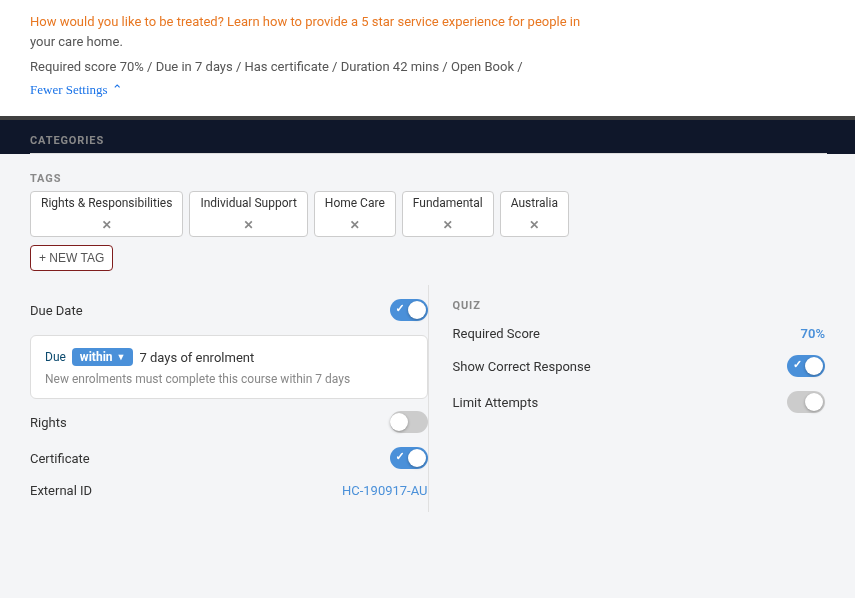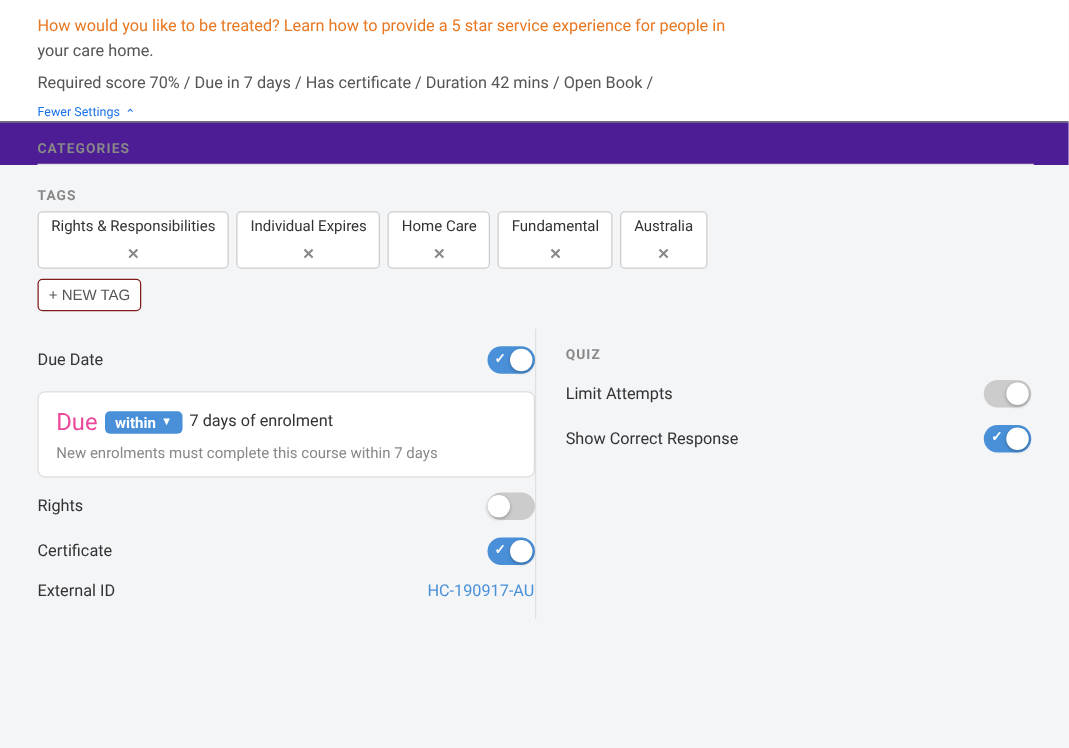--- a/index.html
+++ b/index.html
@@ -9,48 +9,49 @@
       color: #333;
       font-size: 13px;
     }
     .page-container {
       background: #f4f5f7;
       min-height: 598px;
       padding: 0;
     }
     .top-section {
       background: #fff;
-      padding: 12px 30px 0 30px;
-      border-bottom: 1px solid #404040;
+      padding: 12px 30px 18px 30px;
+      border-bottom: 4px solid #404040;
     }
     .info-text {
       color: #e87722;
       font-size: 13px;
       line-height: 1.5;
       margin-bottom: 8px;
     }
     .info-text span.dark {
       color: #555;
     }
     .meta-line {
       color: #555;
       font-size: 13px;
       margin-bottom: 8px;
     }
     .fewer-settings-link {
       color: #1a73e8;
       text-decoration: none;
-      font-size: 10px;
+      font-size: 13px;
       display: inline-flex;
       align-items: center;
       gap: 4px;
       cursor: pointer;
+      font-family: Liberation Serif, serif;
     }
     .section-divider {
-      background: #4c1d95;
+      background: #0f172a;
       padding: 14px 28px 0 30px;
     }
     .section-label {
       font-size: 11px;
       font-weight: 700;
       letter-spacing: 0.08em;
       color: #888;
       text-transform: uppercase;
       margin-bottom: 6px;
     }
@@ -191,22 +192,22 @@
       margin-bottom: 12px;
       font-size: 13px;
     }
     .due-inline {
       display: flex;
       align-items: center;
       gap: 6px;
       margin-bottom: 6px;
     }
     .due-label-text {
-      color: #ec4899;
-      font-size: 19px;
+      color: #0c4a6e;
+      font-size: 12px;
     }
     .within-badge {
       background: #4a90d9;
       color: #fff;
       border-radius: 4px;
       padding: 2px 8px;
       font-size: 12px;
       display: inline-flex;
       align-items: center;
       gap: 4px;
@@ -273,21 +274,21 @@
   </div>
 
   <div class="tags-section">
     <div class="section-label">TAGS</div>
     <div class="tags-row">
       <div class="tag-chip">
         <span>Rights &amp; Responsibilities</span>
         <span class="tag-remove">✕</span>
       </div>
       <div class="tag-chip">
-        <span>Individual Expires</span>
+        <span>Individual Support</span>
         <span class="tag-remove">✕</span>
       </div>
       <div class="tag-chip">
         <span>Home Care</span>
         <span class="tag-remove">✕</span>
       </div>
       <div class="tag-chip">
         <span>Fundamental</span>
         <span class="tag-remove">✕</span>
       </div>
@@ -343,32 +344,36 @@
 
       <div class="setting-row">
         <span class="setting-label">External ID</span>
         <span class="external-id-value">HC-190917-AU</span>
       </div>
     </div>
 
     <div class="grid-right">
       <div class="grid-section-label">QUIZ</div>
 
+      <div class="setting-row">
+        <span class="setting-label">Required Score</span>
+        <span class="required-score-value">70%</span>
+      </div>
+
+      <div class="setting-row">
+        <span class="setting-label">Show Correct Response</span>
+        <div class="toggle on">
+          <div class="knob"></div>
+        </div>
+      </div>
 
       <div class="setting-row">
         <span class="setting-label">Limit Attempts</span>
         <div class="toggle off-x">
           <div class="knob" style="right: 2px; left: auto;"></div>
         </div>
       </div>
 
-      <div class="setting-row">
-        <span class="setting-label">Show Correct Response</span>
-        <div class="toggle on">
-          <div class="knob"></div>
-        </div>
-      </div>
-
 
     </div>
   </div>
 
 </div>
 
 </body></html>

